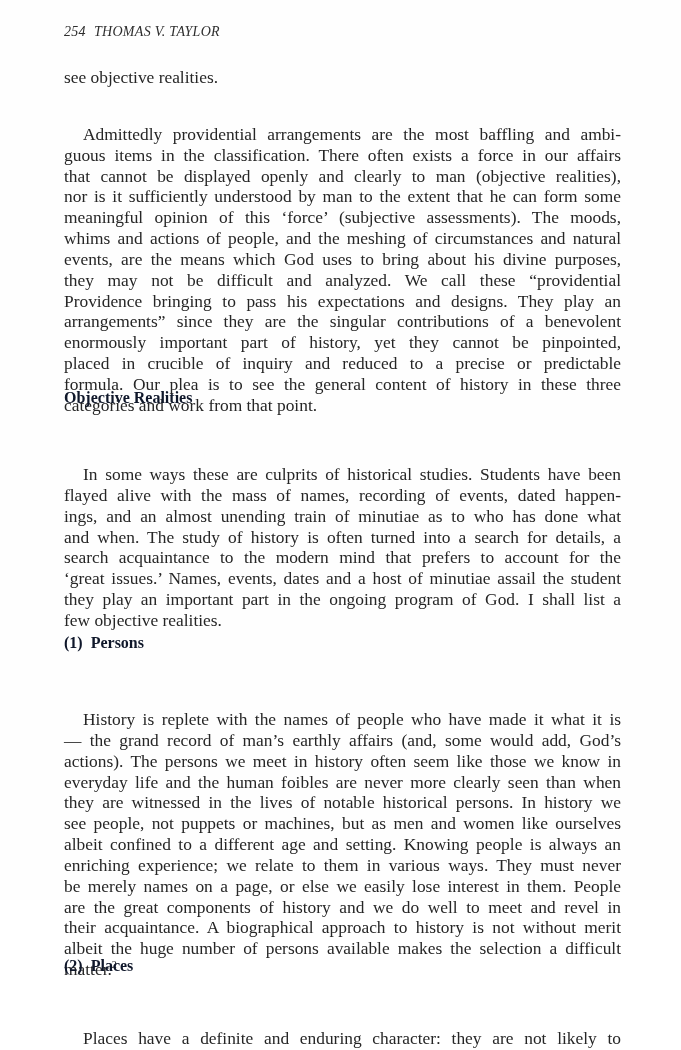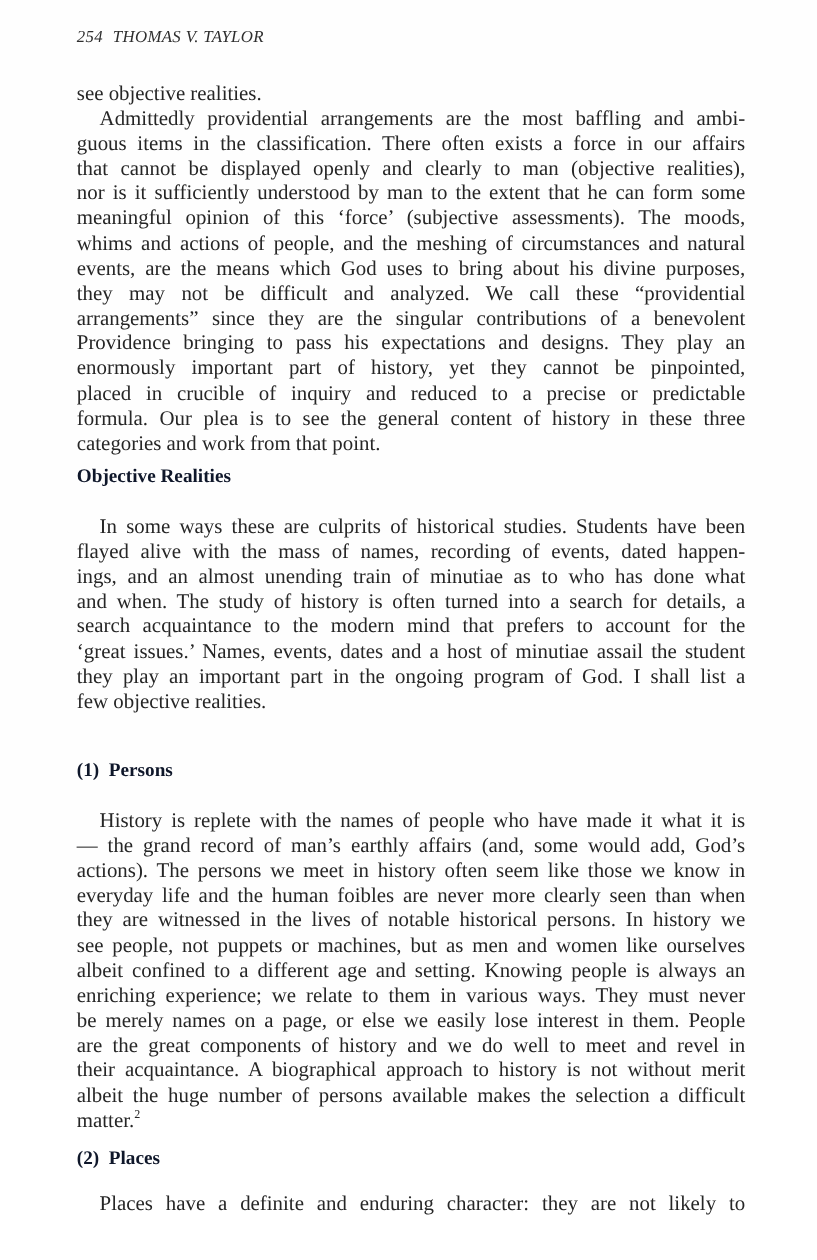--- a/index.html
+++ b/index.html
@@ -43,21 +43,21 @@
     line-height: 20.85px;
     font-size: 17.4px;
     text-align: justify;
     text-align-last: justify;
     white-space: nowrap;
     overflow: visible;
   }
   .line.last {
     text-align-last: left;
   }
-  .line.indent { padding-left: 19px; }
+  .line.indent { padding-left: 19px; margin-top: 36px; }
   .heading {
     position: absolute;
     left: 64px;
     font-size: 16px;
     font-weight: bold;
     color: #0f172a;
     white-space: nowrap;
   }
   sup.fn {
     font-size: 10px;
@@ -75,22 +75,22 @@
   <div class="block" style="top:67px;">
     <span class="line last">see objective realities.</span>
     <span class="line indent">Admittedly providential arrangements are the most baffling and ambi-</span>
     <span class="line">guous items in the classification. There often exists a force in our affairs</span>
     <span class="line">that cannot be displayed openly and clearly to man (objective realities),</span>
     <span class="line">nor is it sufficiently understood by man to the extent that he can form some</span>
     <span class="line">meaningful opinion of this ‘force’ (subjective assessments). The moods,</span>
     <span class="line">whims and actions of people, and the meshing of circumstances and natural</span>
     <span class="line">events, are the means which God uses to bring about his divine purposes,</span>
     <span class="line">they may not be difficult and analyzed. We call these “providential</span>
+    <span class="line">Providence bringing to pass his expectations and designs. They play an</span>
     <span class="line">arrangements” since they are the singular contributions of a benevolent</span>
-    <span class="line">Providence bringing to pass his expectations and designs. They play an</span>
     <span class="line">enormously important part of history, yet they cannot be pinpointed,</span>
     <span class="line">placed in crucible of inquiry and reduced to a precise or predictable</span>
     <span class="line">formula. Our plea is to see the general content of history in these three</span>
     <span class="line last">categories and work from that point.</span>
   </div>
 
   <div class="heading" style="top: 389px; white-space: pre;">Objective Realities</div>
 
   <div class="block" style="top:428px;">
     <span class="line indent">In some ways these are culprits of historical studies. Students have been</span>

